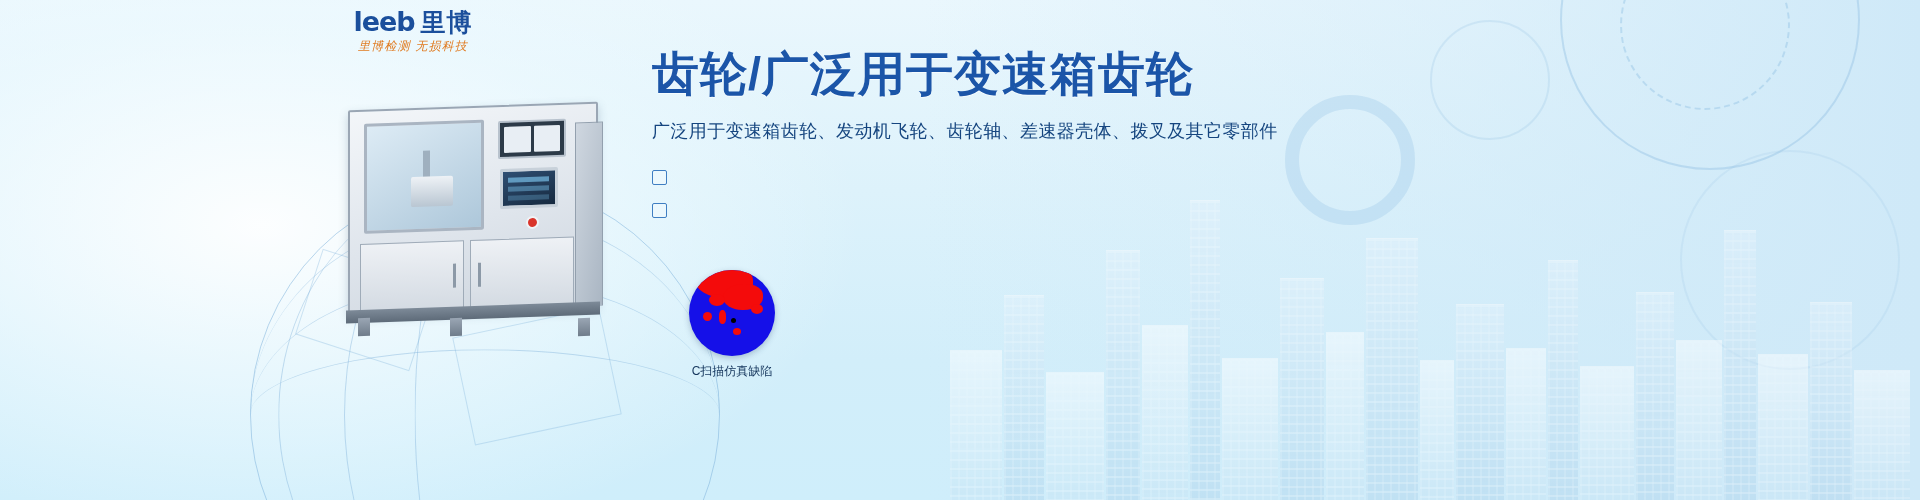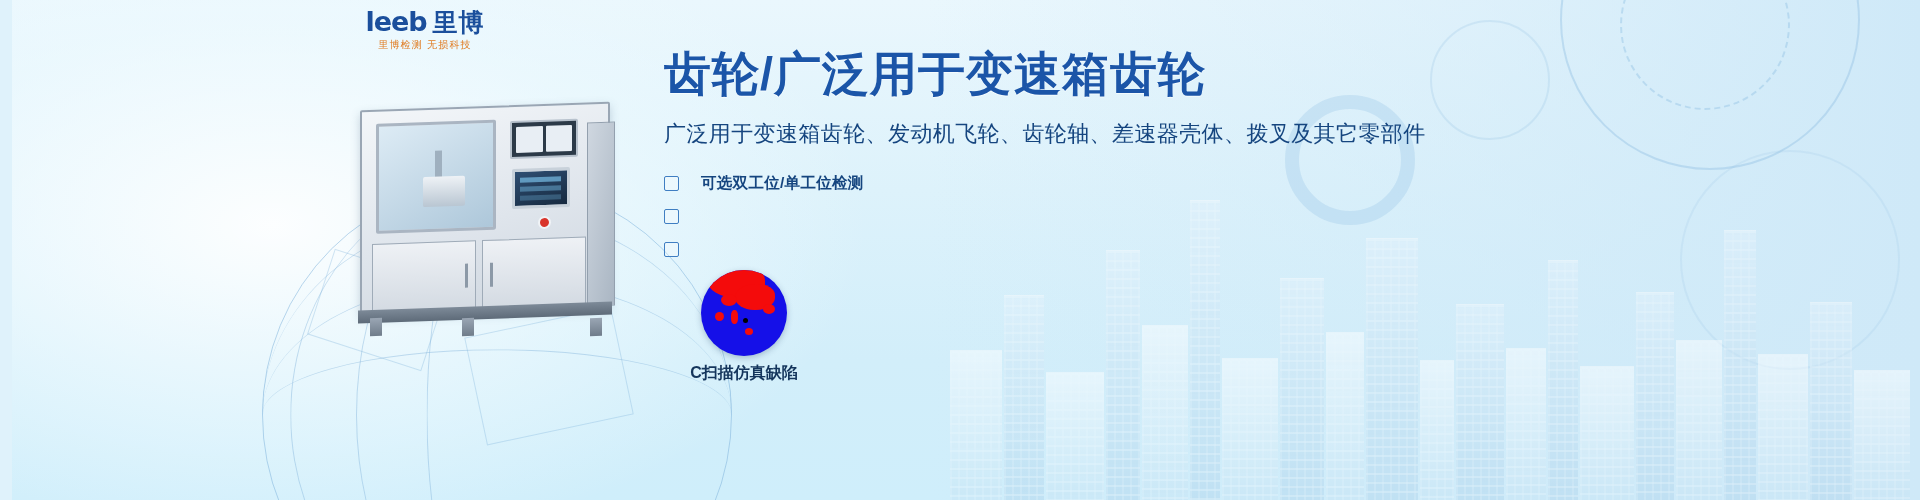--- a/index.html
+++ b/index.html
@@ -9,21 +9,20 @@
     background:#dff2fb;
     position:relative;
   }
 
   
   .banner {
     position:absolute; inset:0;
     background:
       linear-gradient(180deg,#eaf7fd 0%,#ddf2fb 38%,#d2eefa 72%,#cfeefb 100%);
     overflow:hidden;
-    margin-left:12px;
   }
   .bg-glow {
     position:absolute; left:0; top:0; width:62%; height:100%;
     background:radial-gradient(ellipse 70% 90% at 22% 45%,
                rgba(255,255,255,.92) 0%, rgba(240,251,255,.5) 45%, rgba(223,242,251,0) 72%);
   }
   .bg-right-wash {
     position:absolute; right:0; top:0; width:52%; height:100%;
     background:linear-gradient(270deg,#cfe9f8 0%,rgba(207,233,248,.45) 45%,rgba(207,233,248,0) 100%);
   }
@@ -65,21 +64,21 @@
   .logo { position:absolute; left:343px; top:8px; width:140px; text-align:center; }
   .logo-main { display:flex; align-items:baseline; justify-content:center; gap:6px; }
   .logo-latin {
     font-family:"DejaVu Sans",sans-serif; font-weight:bold; font-size:27px;
     color:#1b4f9c; letter-spacing:-1px; line-height:1;
   }
   .logo-cn {
     font-size:25px; font-weight:bold; color:#1b4f9c; line-height:1; letter-spacing:1px;
   }
   .logo-sub {
-    margin-top:3px; font-size:10px; color:#e07b21; letter-spacing:1.2px; white-space:nowrap;
+    margin-top:3px; font-size:12px; color:#e07b21; letter-spacing:1.2px; white-space:nowrap;font-style:italic;
   }
 
   
   .machine { position:absolute; left:330px; top:100px; width:285px; height:245px; }
   .m-frame {
     position:absolute; left:18px; top:6px; width:250px; height:205px;
     background:linear-gradient(165deg,#f3f6f9 0%,#dfe5ec 55%,#cdd5de 100%);
     border:2px solid #9aa6b4; border-radius:2px;
     box-shadow:0 4px 10px rgba(60,90,120,.25);
     transform:skewY(-2deg);
@@ -127,21 +126,21 @@
     background:linear-gradient(180deg,#9aa6b4,#6f7c8a); transform:skewY(-2deg); }
 
   
   .content { position:absolute; left:652px; top:48px; width:620px; }
   .headline {
     font-size:47px; font-weight:bold; color:#1b55a8; line-height:1.12;
     letter-spacing:1px; white-space:nowrap;
     text-shadow:0 1px 0 rgba(255,255,255,.6);
   }
   .subhead {
-    margin-top:18px; font-size:22px; color:#15457f; letter-spacing:.4px; white-space:nowrap;
+    margin-top:18px; font-size:18px; color:#15457f; letter-spacing:.4px; white-space:nowrap;
   }
   .features { margin-top:18px; }
   .feature { display:flex; align-items:center; height:33px; }
   .cbox {
     width:15px; height:15px; border:1.5px solid #3f7ec2; border-radius:2px;
     background:rgba(255,255,255,.25); flex:none;
   }
   .feature .txt {
     margin-left:22px; font-size:15.5px; color:#15457f; font-weight:bold;
     letter-spacing:.3px; white-space:nowrap;
@@ -151,21 +150,21 @@
   .cscan { position:absolute; left:672px; top:270px; width:120px; text-align:center; }
   .cscan-disc {
     width:86px; height:86px; margin:0 auto; border-radius:50%;
     background:#1510e8; position:relative; overflow:hidden;
     box-shadow:0 2px 6px rgba(40,70,110,.3);
   }
   .cscan-disc .blob { position:absolute; background:#f40b0b; }
   .cscan-disc .core { position:absolute; left:49%; top:56%; width:5px; height:5px;
     background:#000; border-radius:50%; }
   .cscan-cap {
-    margin-top:7px; font-size:16px; color:#14355c; font-weight:bold; white-space:nowrap;
+    margin-top:7px; font-size:12px; color:#14355c; font-weight:normal; white-space:nowrap;
   }
 
   
   .company {
     position:absolute; left:652px; top:374px;
     font-size:13.5px; letter-spacing:.6px; color:#7ba7c8; white-space:nowrap;
     font-family:"Liberation Sans",sans-serif;
   }
 </style>
 </head>
@@ -248,24 +247,20 @@
     <div class="m-leg" style="left:248px;"></div>
   </div>
 
   <div class="content">
     <div class="headline">齿轮/广泛用于变速箱齿轮</div>
     <div class="subhead">广泛用于变速箱齿轮、发动机飞轮、齿轮轴、差速器壳体、拨叉及其它零部件</div>
 
     <div class="features">
       <div class="feature">
         <span class="cbox"></span>
-        <span class="txt">可选双工位/单工位检测</span>
-      </div>
-      <div class="feature">
-        <span class="cbox"></span>
       </div>
       <div class="feature">
         <span class="cbox"></span>
       </div>
     </div>
   </div>
 
   <div class="cscan">
     <div class="cscan-disc">
       <div class="blob" style="left:6px;top:-6px;width:58px;height:34px;border-radius:50% 50% 40% 55%;"></div>

